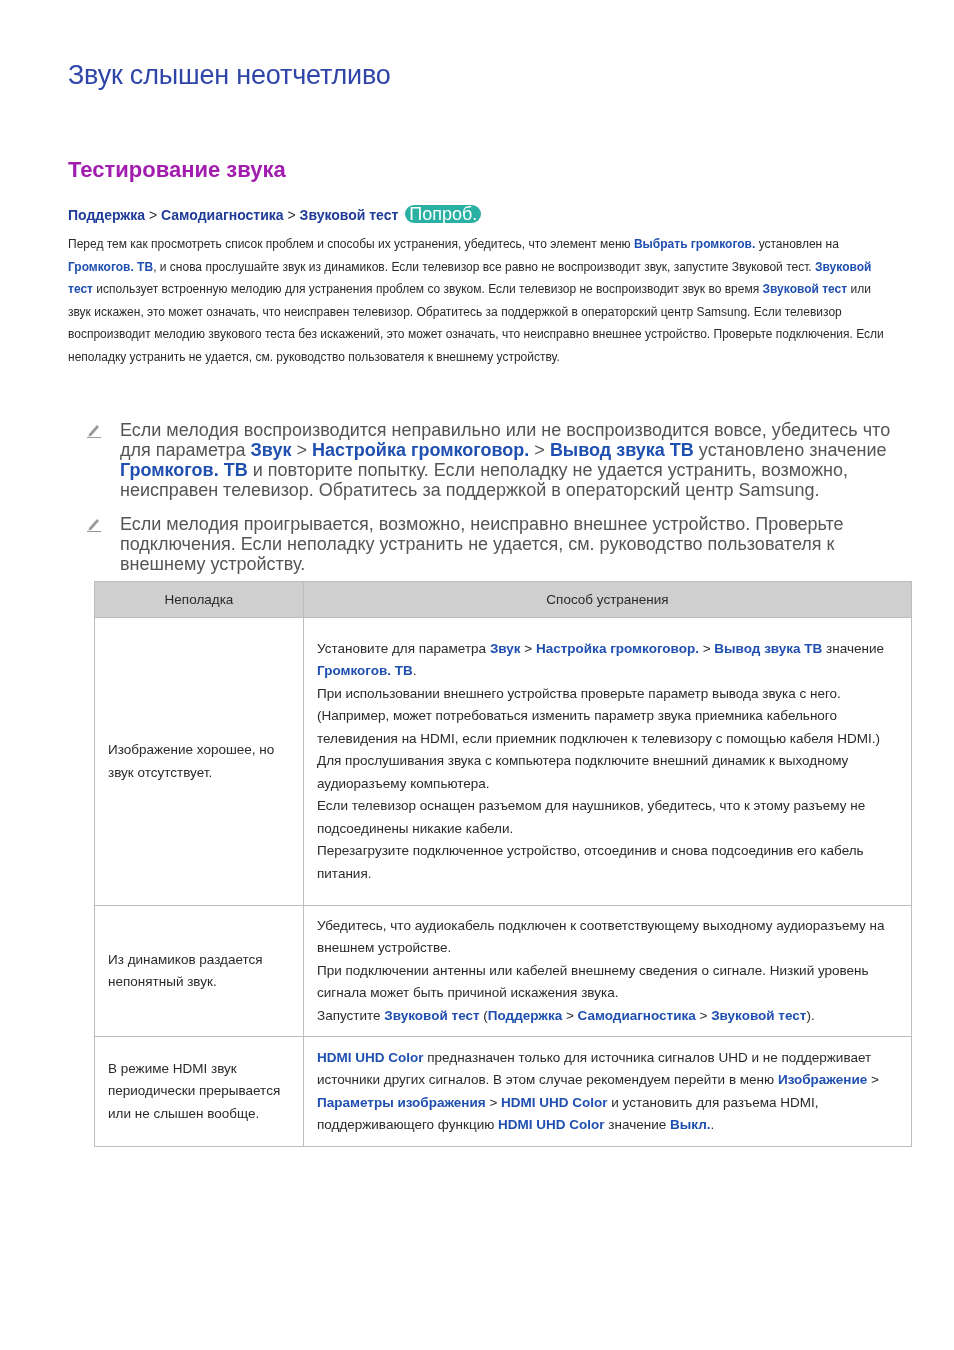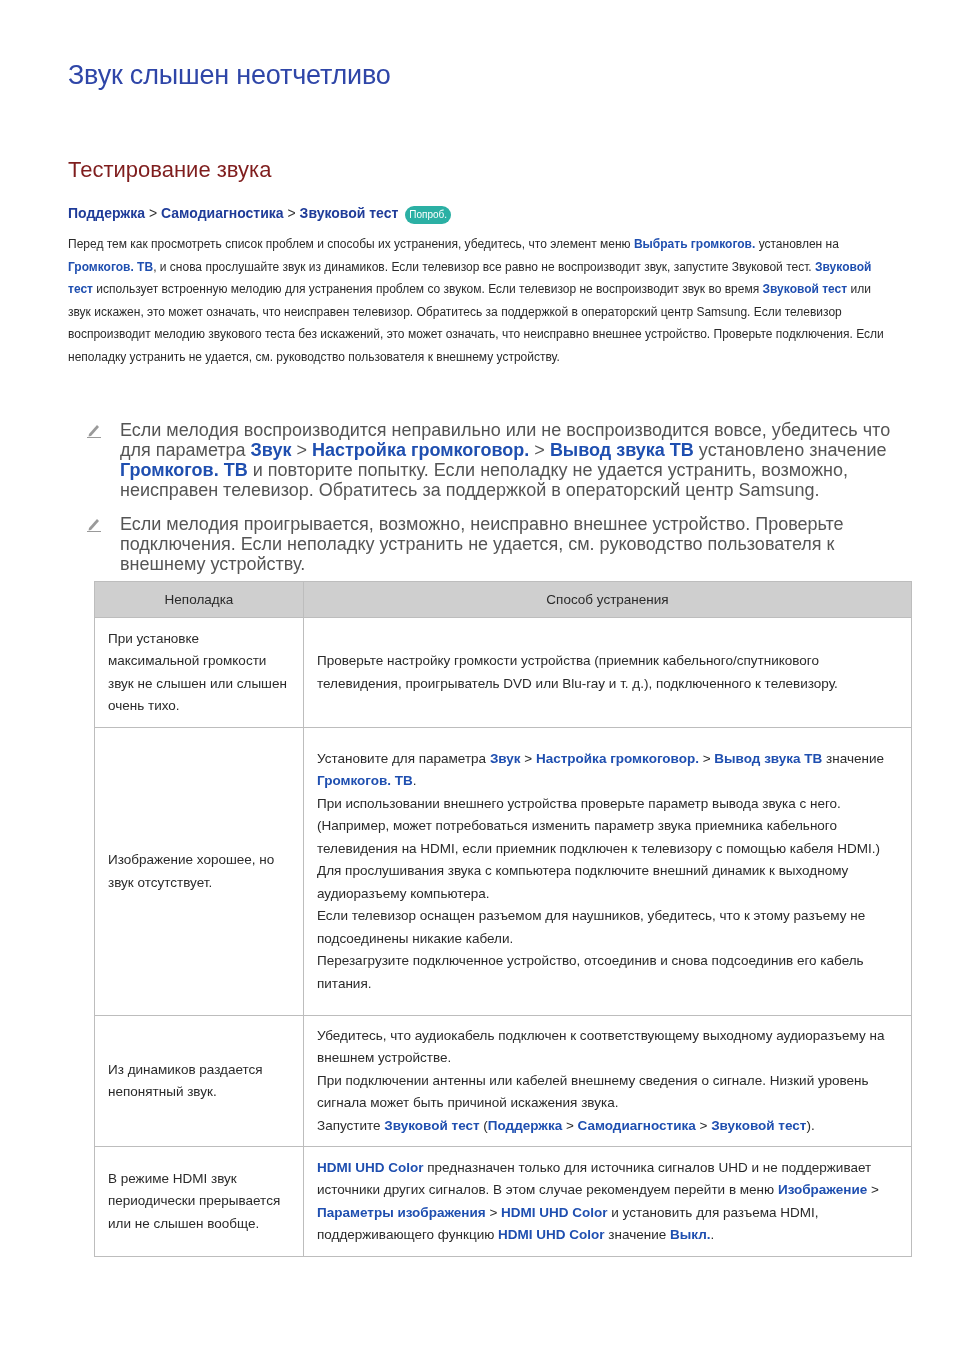--- a/index.html
+++ b/index.html
@@ -1,26 +1,26 @@
 <!DOCTYPE html>
 <html><head>
 <meta charset="utf-8">
 <style>
   html, body { margin: 0; padding: 0; background: #ffffff; }
   body { width: 954px; height: 1350px; position: relative; overflow: hidden;
          font-family: "Liberation Sans", "DejaVu Sans", sans-serif; color: #262626; }
   .page { position: absolute; left: 68px; top: 0; width: 818px; }
   h1 { position: absolute; top: 60px; left: 0; margin: 0; font-size: 27px; font-weight: normal;
        color: #2f46a8; letter-spacing: -0.2px; }
-  h2 { position: absolute; top: 157px; left: 0; margin: 0; font-size: 22px; font-weight: normal;
-       color: #7f1d1d; }
+  h2 { position: absolute; top: 157px; left: 0; margin: 0; font-size: 22px; font-weight: bold;
+       color: #a21caf; }
   .crumbs { position: absolute; top: 205px; left: 0; font-size: 14px; font-weight: bold; color: #1f3c99; white-space: nowrap; }
   .crumbs .sep { color: #333; font-weight: normal; }
   .badge { display: inline-block; background: #2bb0a4; color: #fff; font-weight: normal;
-           border-radius: 10px; padding: 0 4px; font-size: 10px; line-height: 18px; margin-left: 3px; }
+           border-radius: 10px; padding: 0 4px; font-size: 18px; line-height: 18px; margin-left: 3px; }
   .intro { position: absolute; top: 233px; left: 0; width: 818px; font-size: 12px; line-height: 22.6px; color: #2a2a2a; margin: 0; }
   .b { color: #1f4fb0; font-weight: bold; }
   .note { position: absolute; left: 12px; width: 818px; font-size: 18px; line-height: 20px; color: #555; }
   .note .txt { margin-left: 40px; display: block; }
   .note .pencil { position: absolute; left: 6px; top: 2px; width: 16px; height: 16px; }
   .note1 { top: 420px; }
   .note2 { top: 514px; }
   table { position: absolute; top: 581px; left: 0; width: 818px; border-collapse: collapse; font-size: 13.5px; color: #2a2a2a; margin-left: 26px; }
   th { background: #cfcfcf; font-weight: normal; height: 33px; border: 1px solid #bdbdbd; border-top: 1px solid #bdbdbd; }
   td { border: 1px solid #bdbdbd; vertical-align: middle; line-height: 22.5px; padding: 8px 13px; }
@@ -62,24 +62,20 @@
   </div>
 
   <table>
     <thead>
       <tr>
         <th style="width:206px">Неполадка</th>
         <th>Способ устранения</th>
       </tr>
     </thead>
     <tbody>
-      <tr style="height:110px">
-        <td class="c1">При установке максимальной громкости звук не слышен или слышен очень тихо.</td>
-        <td class="c2">Проверьте настройку громкости устройства (приемник кабельного/спутникового телевидения, проигрыватель DVD или Blu-ray и т. д.), подключенного к телевизору.</td>
-      </tr>
       <tr style="height:288px">
         <td class="c1">Изображение хорошее, но звук отсутствует.</td>
         <td class="c2">
           <div><span>Установите для параметра </span><span class="b">Звук</span><span> &gt; </span><span class="b">Настройка громкоговор.</span><span> &gt; </span><span class="b">Вывод звука ТВ</span><span> значение </span><span class="b">Громкогов. ТВ</span><span>.</span></div>
           <div>При использовании внешнего устройства проверьте параметр вывода звука с него. (Например, может потребоваться изменить параметр звука приемника кабельного телевидения на HDMI, если приемник подключен к телевизору с помощью кабеля HDMI.)</div>
           <div>Для прослушивания звука с компьютера подключите внешний динамик к выходному аудиоразъему компьютера.</div>
           <div>Если телевизор оснащен разъемом для наушников, убедитесь, что к этому разъему не подсоединены никакие кабели.</div>
           <div>Перезагрузите подключенное устройство, отсоединив и снова подсоединив его кабель питания.</div>
         </td>
       </tr>

